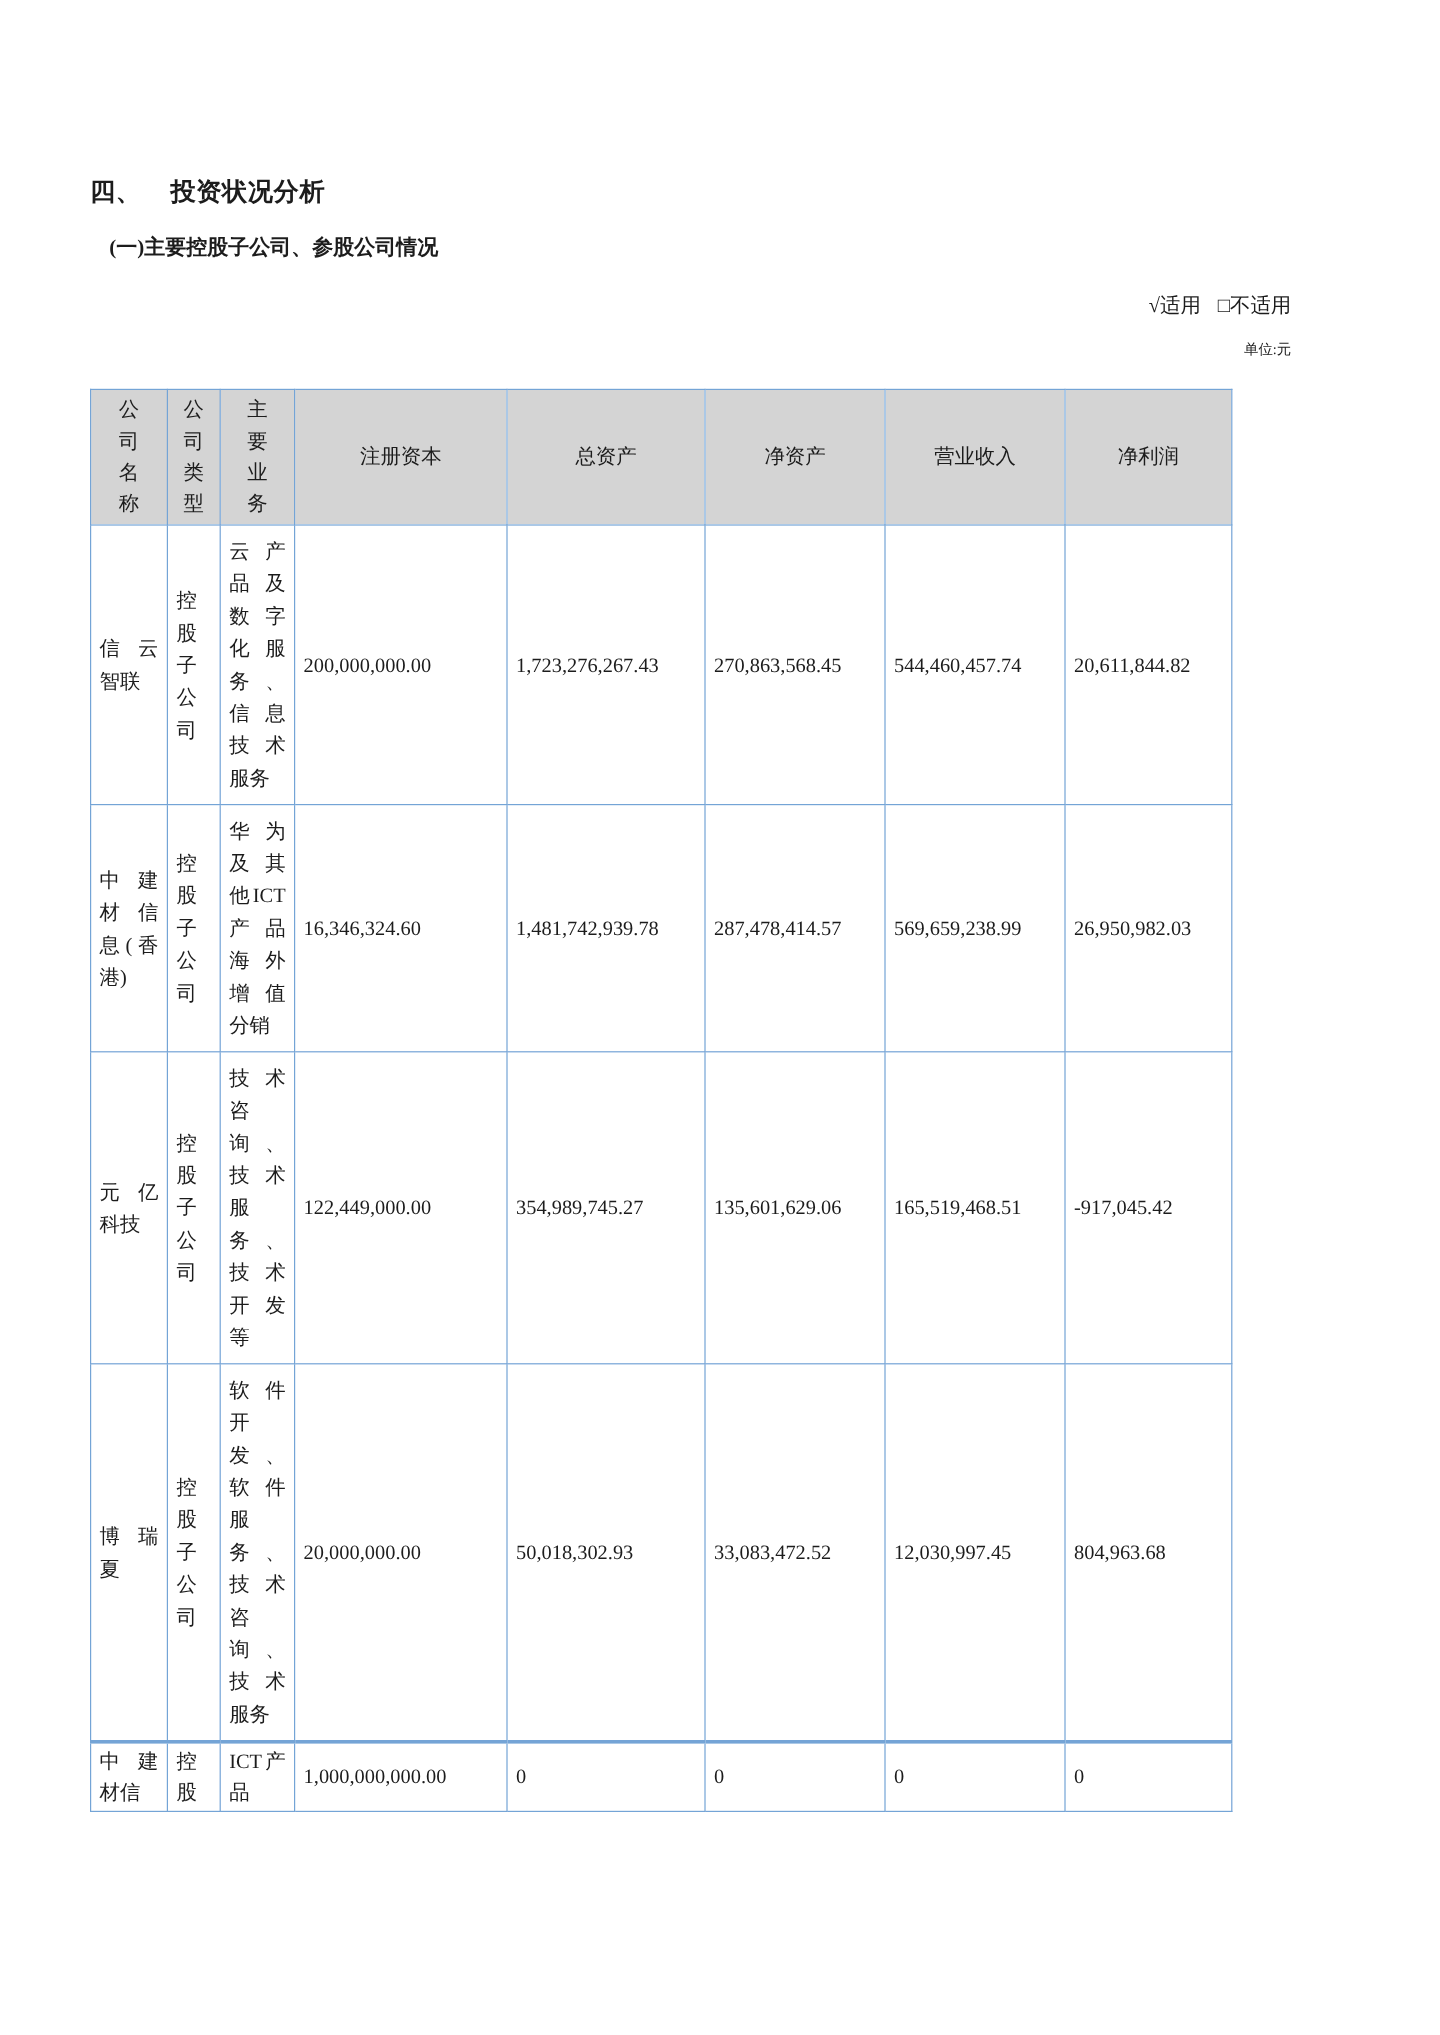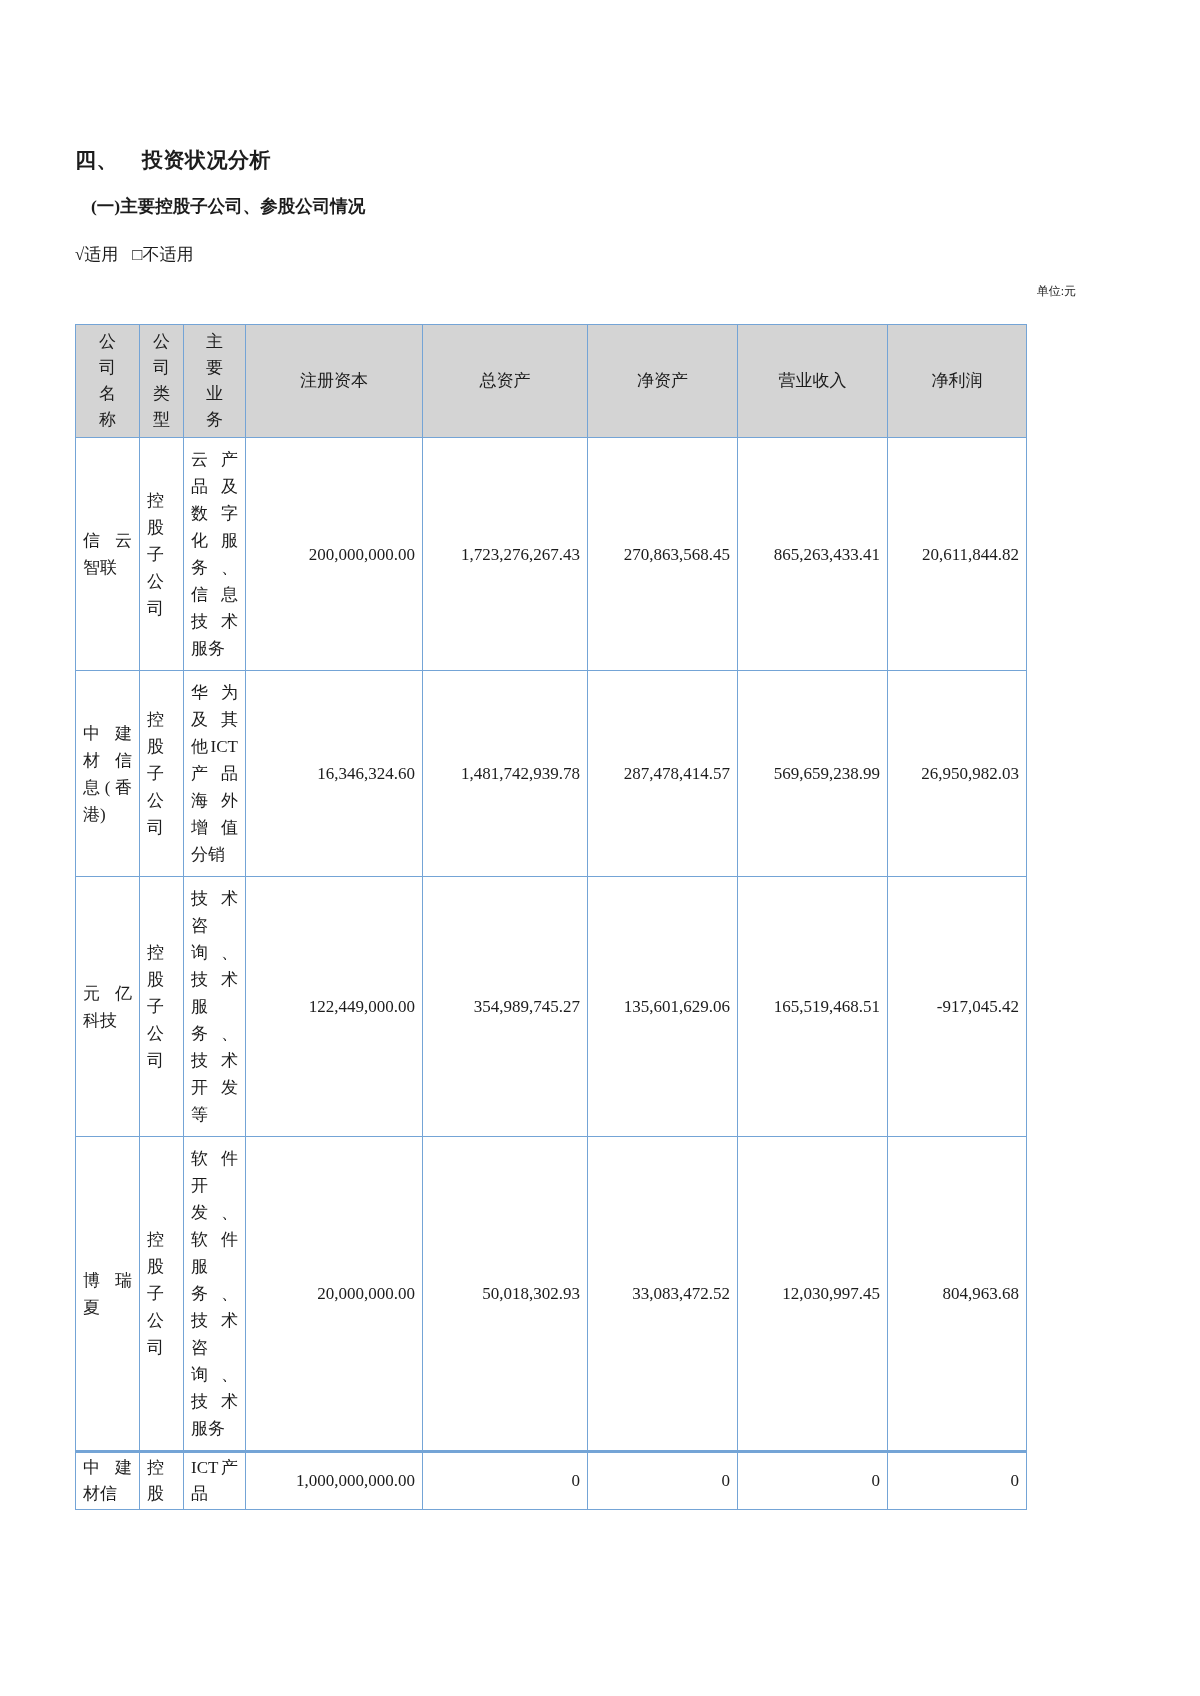--- a/index.html
+++ b/index.html
@@ -25,21 +25,21 @@
     font-size:21px;line-height:24px;font-weight:bold;
     letter-spacing:.5px;
   }
   h1.sec .sec-num{display:inline-block;margin-right:24px;}
   h2.subsec{
     margin:0 0 25px 16px;
     font-size:17.5px;line-height:24px;font-weight:bold;
   }
   p.applicable{
     margin:0 0 14px 0;
-    font-size:17px;line-height:24px;
+    font-size:17px;line-height:24px;text-align:right;
   }
   p.applicable .opt{margin-right:14px;}
   p.unit{
     margin:0 0 4px 0;
     font-size:12px;line-height:20px;
     text-align:right;
   }
   table.subs{
     table-layout:fixed;
     width:951px;
@@ -74,21 +74,21 @@
     word-break:break-all;text-align:center;
   }
   table.subs td{
     padding:8px 7px;
     line-height:27px;
   }
   td.name,td.type,td.biz{
     text-align:justify;
     line-break:strict;
   }
-  td.num{text-align:right;}
+  td.num{text-align:left;}
   tr.cont td{               
     border-top-width:3px;
     padding-top:2px;padding-bottom:2px;
     line-height:26px;
   }
 </style>
 </head>
 <body>
 
 <div class="page">
@@ -131,21 +131,21 @@
       </tr>
     </thead>
     <tbody>
       <tr>
         <td class="name">信云智联</td>
         <td class="type">控股子公司</td>
         <td class="biz">云产品及数字化服务、信息技术服务</td>
         <td class="num">200,000,000.00</td>
         <td class="num">1,723,276,267.43</td>
         <td class="num">270,863,568.45</td>
-        <td class="num">865,263,433.41</td>
+        <td class="num">544,460,457.74</td>
         <td class="num">20,611,844.82</td>
       </tr>
       <tr>
         <td class="name">中建材信息(香港)</td>
         <td class="type">控股子公司</td>
         <td class="biz">华为及其他ICT产品海外增值分销</td>
         <td class="num">16,346,324.60</td>
         <td class="num">1,481,742,939.78</td>
         <td class="num">287,478,414.57</td>
         <td class="num">569,659,238.99</td>

